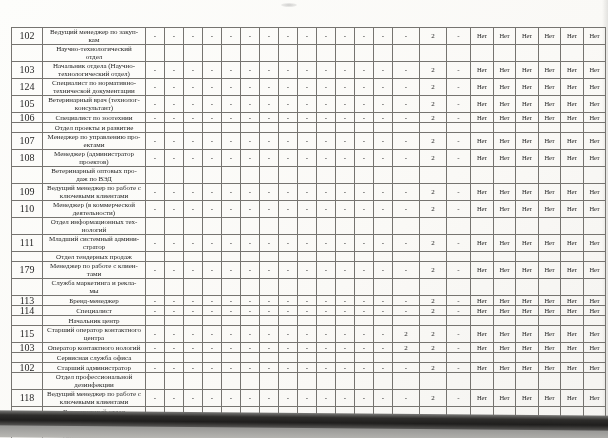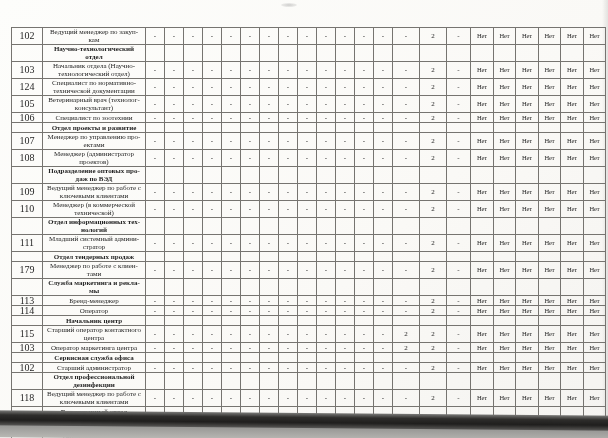--- a/index.html
+++ b/index.html
@@ -23,21 +23,21 @@
     border:1px solid #767470;
     padding:0;margin:0;
     text-align:center;vertical-align:middle;
     font-size:7px;line-height:8px;
     overflow:hidden;
   }
   tr.r1 td{height:9px;}
   tr.r2 td{height:15px;}
   tr.r3 td{height:23px;}
   td.title{white-space:pre-line;}
-  tr.section td.title{font-weight:bold;}
+  tr.section td.title{font-weight:normal;}
   td.flag{font-size:6.5px;letter-spacing:-0.2px;}
   td.num{font-size:10px;}
   
   .scan-band{
     position:absolute;left:-6px;top:413px;width:622px;height:15px;
     background:linear-gradient(to bottom,#7a7a78 0%,#2e2d2b 30%,#1f1e1d 65%,#585755 100%);
     transform:rotate(0.5deg);
     filter:blur(.4px);
     z-index:5;
   }
@@ -322,21 +322,21 @@
           <td>-</td>
           <td class="flag">Нет</td>
           <td class="flag">Нет</td>
           <td class="flag">Нет</td>
           <td class="flag">Нет</td>
           <td class="flag">Нет</td>
           <td class="flag">Нет</td>
         </tr>
         <tr class="section r2">
           <td class="num"></td>
-          <td class="title">Подразделение оптовых про-
+          <td class="title">Ветеринарный оптовых про-
 даж по ВЭД</td>
           <td></td>
           <td></td>
           <td></td>
           <td></td>
           <td></td>
           <td></td>
           <td></td>
           <td></td>
           <td></td>
@@ -377,21 +377,21 @@
           <td class="flag">Нет</td>
           <td class="flag">Нет</td>
           <td class="flag">Нет</td>
           <td class="flag">Нет</td>
           <td class="flag">Нет</td>
           <td class="flag">Нет</td>
         </tr>
         <tr class="position r2">
           <td class="num">110</td>
           <td class="title">Менеджер (в коммерческой
-технической)</td>
+деятельности)</td>
           <td>-</td>
           <td>-</td>
           <td>-</td>
           <td>-</td>
           <td>-</td>
           <td>-</td>
           <td>-</td>
           <td>-</td>
           <td>-</td>
           <td>-</td>
@@ -563,21 +563,21 @@
           <td>-</td>
           <td class="flag">Нет</td>
           <td class="flag">Нет</td>
           <td class="flag">Нет</td>
           <td class="flag">Нет</td>
           <td class="flag">Нет</td>
           <td class="flag">Нет</td>
         </tr>
         <tr class="position r1">
           <td class="num">114</td>
-          <td class="title">Оператор</td>
+          <td class="title">Специалист</td>
           <td>-</td>
           <td>-</td>
           <td>-</td>
           <td>-</td>
           <td>-</td>
           <td>-</td>
           <td>-</td>
           <td>-</td>
           <td>-</td>
           <td>-</td>
@@ -642,21 +642,21 @@
           <td>-</td>
           <td class="flag">Нет</td>
           <td class="flag">Нет</td>
           <td class="flag">Нет</td>
           <td class="flag">Нет</td>
           <td class="flag">Нет</td>
           <td class="flag">Нет</td>
         </tr>
         <tr class="position r1">
           <td class="num">103</td>
-          <td class="title">Оператор маркетинга центра</td>
+          <td class="title">Оператор контактного нологий</td>
           <td>-</td>
           <td>-</td>
           <td>-</td>
           <td>-</td>
           <td>-</td>
           <td>-</td>
           <td>-</td>
           <td>-</td>
           <td>-</td>
           <td>-</td>

